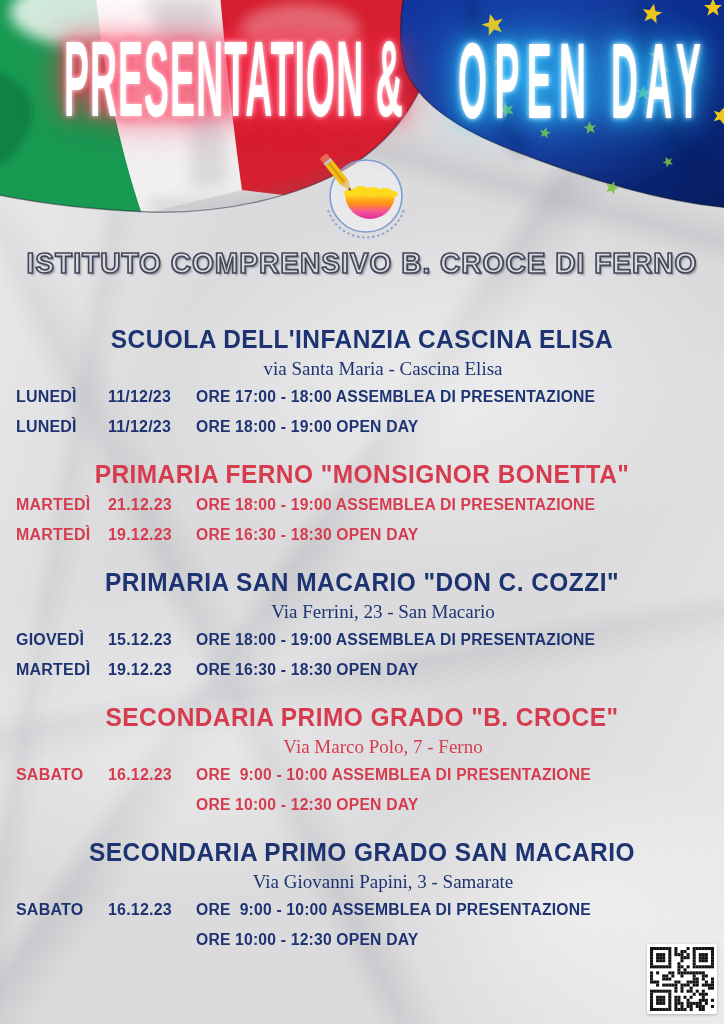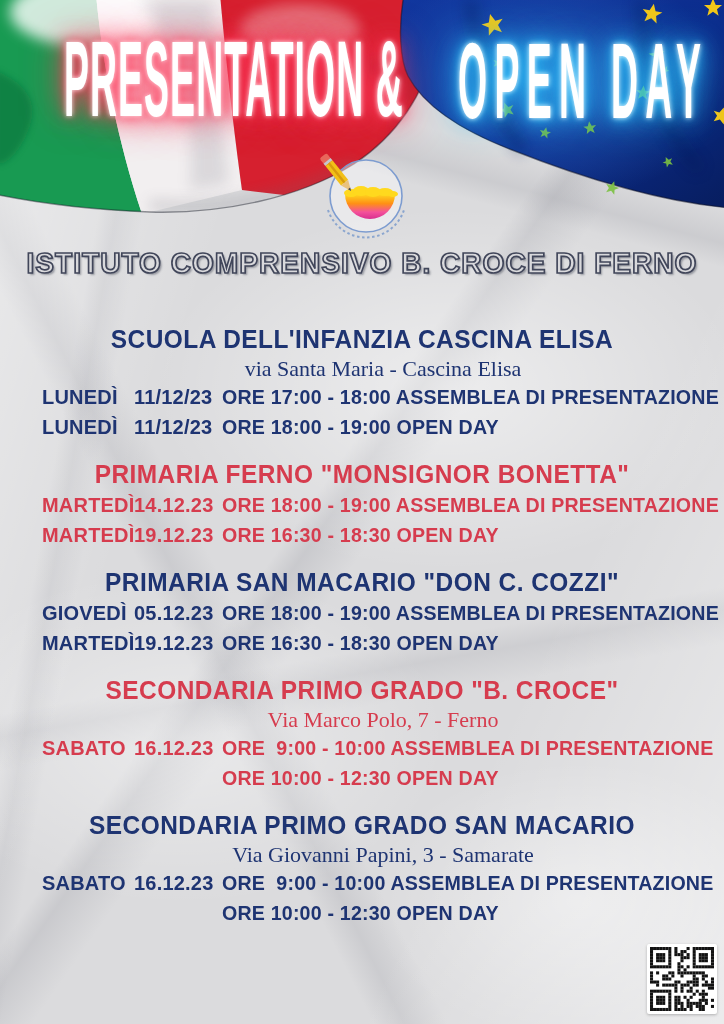--- a/index.html
+++ b/index.html
@@ -31,22 +31,22 @@
   .istituto{
     position:relative;margin-top:245px;width:724px;text-align:center;
     font-size:29px;font-weight:700;letter-spacing:1px;line-height:36px;
     color:#d9d9dc;-webkit-text-stroke:1.7px #41465a;
     text-shadow:2px 2px 2px rgba(40,44,60,.38);
     transform:scaleX(.97);white-space:nowrap;
   }
   .sections{padding-top:42px;}
   .school{color:var(--c,#1e3472);margin:0 0 16px 0;}
   .s-title{margin:0;text-align:center;font-size:26px;line-height:32px;font-weight:700;letter-spacing:.5px;transform:scaleX(.94);white-space:nowrap;}
-  .s-addr{margin:0;text-align:center;font-family:"Liberation Serif",serif;font-size:22px;line-height:27px;font-weight:400;padding-left:42px;}
-  .s-row{display:grid;grid-template-columns:92px 88px 1fr;padding-left:42px;height:30px;align-items:center;font-weight:700;font-size:20px;letter-spacing:.2px;}
+  .s-addr{margin:0;text-align:center;font-family:"Liberation Serif",serif;font-size:19px;line-height:27px;font-weight:400;padding-left:42px;}
+  .s-row{display:grid;grid-template-columns:92px 88px 1fr;padding-left:16px;height:30px;align-items:center;font-weight:700;font-size:16px;letter-spacing:.2px;}
   .c-day,.c-date{white-space:nowrap;}
   .c-det{white-space:pre;transform:scaleX(.98);transform-origin:0 50%;}
   .qr-box{position:absolute;right:7px;top:944px;width:70px;height:70px;background:#ffffff;border-radius:2px;box-shadow:0 1px 3px rgba(0,0,0,.25);display:flex;align-items:center;justify-content:center;}
 </style>
 </head>
 <body>
 
 <div class="poster">
 
   <div class="header">
@@ -159,35 +159,36 @@
         <span class="c-day">LUNEDÌ</span>
         <span class="c-date">11/12/23</span>
         <span class="c-det">ORE 18:00 - 19:00 OPEN DAY</span>
       </div>
     </section>
 
     <section class="school" style="--c: #d63c4e;">
       <h2 class="s-title">PRIMARIA FERNO "MONSIGNOR BONETTA"</h2>
       <div class="s-row">
         <span class="c-day">MARTEDÌ</span>
-        <span class="c-date">14.12.23</span>
+        <span class="c-date">21.12.23</span>
         <span class="c-det">ORE 18:00 - 19:00 ASSEMBLEA DI PRESENTAZIONE</span>
       </div>
       <div class="s-row">
         <span class="c-day">MARTEDÌ</span>
         <span class="c-date">19.12.23</span>
         <span class="c-det">ORE 16:30 - 18:30 OPEN DAY</span>
       </div>
     </section>
 
     <section class="school" style="--c: #1e3472;">
       <h2 class="s-title">PRIMARIA SAN MACARIO "DON C. COZZI"</h2>
+      <p class="s-addr">Via Ferrini, 23 - San Macario</p>
       <div class="s-row">
         <span class="c-day">GIOVEDÌ</span>
-        <span class="c-date">05.12.23</span>
+        <span class="c-date">15.12.23</span>
         <span class="c-det">ORE 18:00 - 19:00 ASSEMBLEA DI PRESENTAZIONE</span>
       </div>
       <div class="s-row">
         <span class="c-day">MARTEDÌ</span>
         <span class="c-date">19.12.23</span>
         <span class="c-det">ORE 16:30 - 18:30 OPEN DAY</span>
       </div>
     </section>
 
     <section class="school" style="--c: #d63c4e;">

